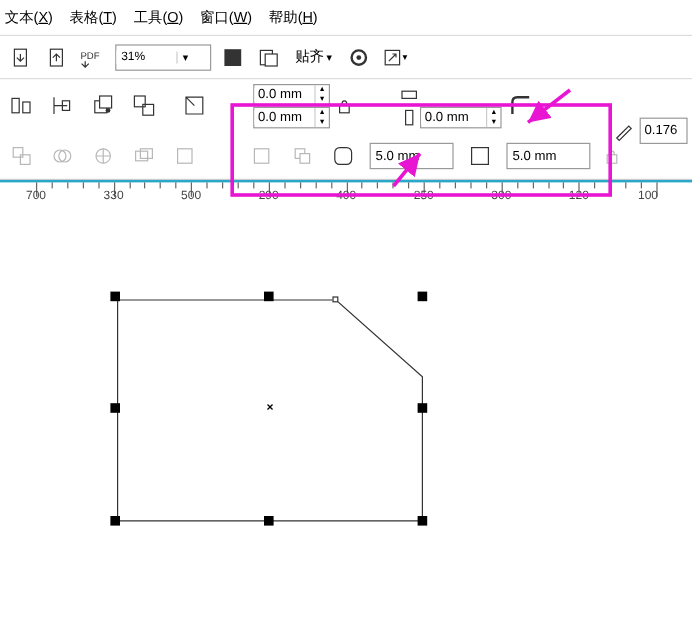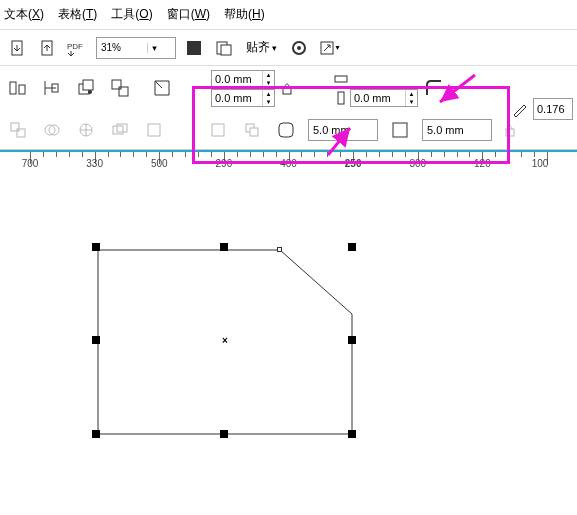--- a/index.html
+++ b/index.html
@@ -306,21 +306,21 @@
     <div class="tick" style="left: 249.725px; height: 5px;"></div>
     <div class="tick" style="left: 262.65px; height: 5px;"></div>
     <div class="tick" style="left: 275.575px; height: 5px;"></div>
     <div class="tick" style="left: 288.5px; height: 12px;"></div>
     <div class="label" style="left: 288.5px;">400</div>
     <div class="tick" style="left: 301.425px; height: 5px;"></div>
     <div class="tick" style="left: 314.35px; height: 5px;"></div>
     <div class="tick" style="left: 327.275px; height: 5px;"></div>
     <div class="tick" style="left: 340.2px; height: 5px;"></div>
     <div class="tick" style="left: 353.125px; height: 12px;"></div>
-    <div class="label" style="left: 353.125px; font-weight: bold;">250</div>
+    <div class="label" style="left: 353.125px;">250</div>
     <div class="tick" style="left: 366.05px; height: 5px;"></div>
     <div class="tick" style="left: 378.975px; height: 5px;"></div>
     <div class="tick" style="left: 391.9px; height: 5px;"></div>
     <div class="tick" style="left: 404.825px; height: 5px;"></div>
     <div class="tick" style="left: 417.75px; height: 12px;"></div>
     <div class="label" style="left: 417.75px;">300</div>
     <div class="tick" style="left: 430.675px; height: 5px;"></div>
     <div class="tick" style="left: 443.6px; height: 5px;"></div>
     <div class="tick" style="left: 456.525px; height: 5px;"></div>
     <div class="tick" style="left: 469.45px; height: 5px;"></div>

